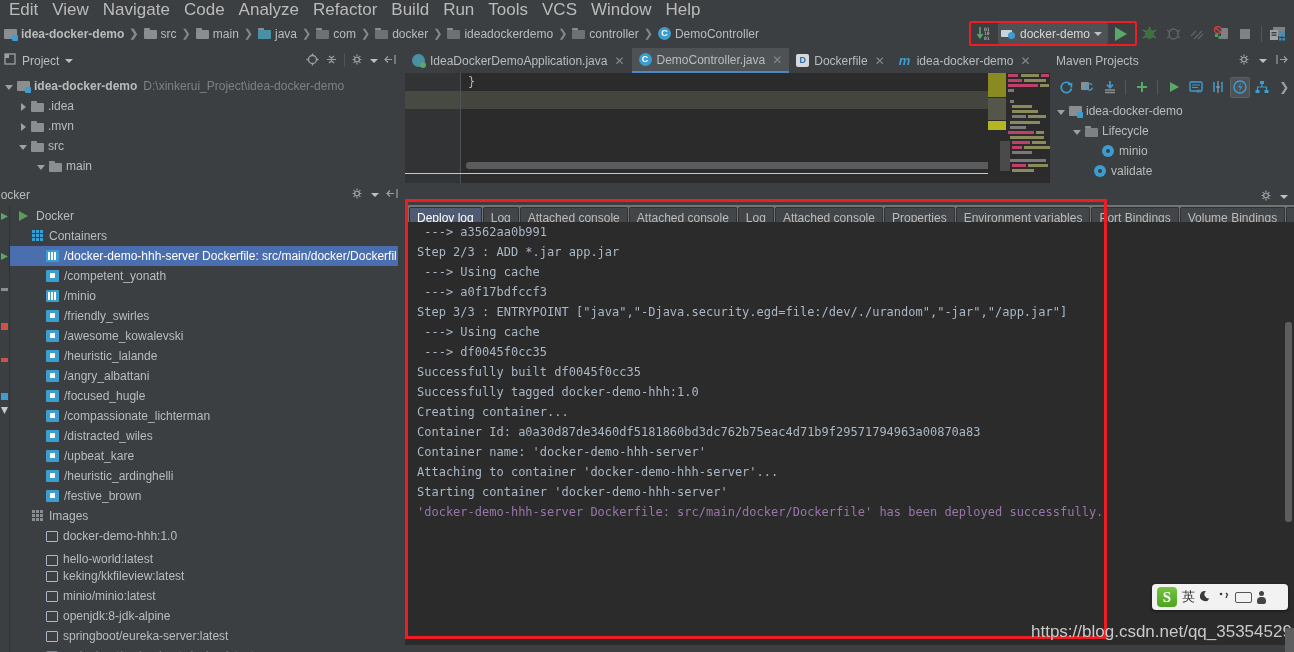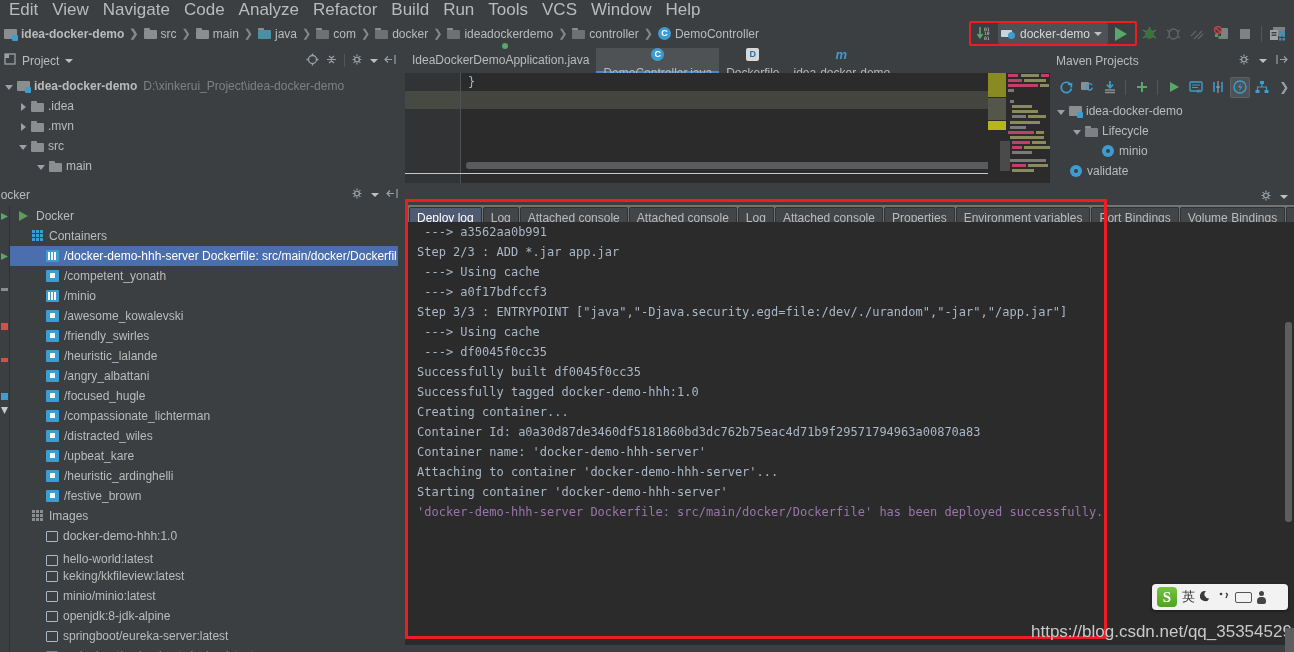--- a/index.html
+++ b/index.html
@@ -58,21 +58,21 @@
   .dockicon .w { position:absolute; left:7px; top:5px; width:7px; height:7px; border-radius:50%; background:#3c9dd0; }
   .caret { width:0;height:0;border-left:4px solid transparent;border-right:4px solid transparent;border-top:4px solid #c0c0c0; }
   .playtri { width:0;height:0;border-top:7px solid transparent;border-bottom:7px solid transparent;border-left:12px solid #59a869; }
   .tb-ico { width: 24px; height: 21px; display:flex; align-items:center; justify-content:center; opacity:.85; }
 
   
   .etabs {
     position: absolute; left: 405px; top: 48px; width: 645px; height: 25px;
     background: #3c3f41; display: flex; align-items: flex-end;
   }
-  .etab { display:flex; align-items:center; gap:5px; height:25px; padding:0 7px; font-size:12px; color:#bbbbbb; white-space:nowrap;flex-direction:column; }
+  .etab { display:flex; align-items:center; gap:5px; height:25px; padding:0 7px; font-size:12px; color:#bbbbbb; white-space:nowrap; }
   .etab.active { background:#4e5254; border-bottom:2px solid #4a88c7; }
   .etab .x { color:#888; font-size:12px; margin-left:2px; }
   .ti { width:13px; height:13px; display:inline-block; position:relative; border-radius:2px; }
   .ti.spring { background:#4a90a4; border-radius:50%; }
   .ti.spring::after { content:""; position:absolute; right:-1px; bottom:-1px; width:6px;height:6px;background:#59a869;border-radius:50%;}
   .ti.clazz { background:#3c9dd0; border-radius:50%; color:#fff; font-size:9px; text-align:center; line-height:13px; font-weight:bold;}
   .ti.docker { background:#d8d8d8; color:#2b6ea8; font-size:9px; text-align:center; line-height:13px; font-weight:bold;}
   .ti.maven { color:#3c9dd0; font-size:13px; font-style:italic; font-weight:bold; line-height:13px; }
 
   
@@ -620,21 +620,21 @@
       <span class="arrow open"></span>
       <span class="fldr pkg">
           <i style="background:#7d8185;"></i>
         </span>
       <span>Lifecycle</span>
     </div>
     <div class="mrow" style="padding-left:52px;">
       <span class="gear"></span>
       <span>minio</span>
     </div>
-    <div class="mrow" style="padding-left:20px;">
+    <div class="mrow" style="padding-left:44px;">
       <span class="gear"></span>
       <span>validate</span>
     </div>
   </div>
 
   <div class="stripe">
     <div class="s" style="top:30px;background:#59a869;clip-path:polygon(0 0,100% 50%,0 100%);"></div>
     <div class="s" style="top:70px;background:#59a869;clip-path:polygon(0 0,100% 50%,0 100%);"></div>
     <div class="s" style="top:105px;background:#8a8e91;height:3px;"></div>
     <div class="s" style="top:140px;background:#d0504a;"></div>
@@ -688,25 +688,25 @@
     <div class="drow" style="padding-left:36px;">
       <span class="ctr-ico"></span>
       <span>/competent_yonath</span>
     </div>
     <div class="drow" style="padding-left:36px;">
       <span class="ctr-ico bars"></span>
       <span>/minio</span>
     </div>
     <div class="drow" style="padding-left:36px;">
       <span class="ctr-ico"></span>
+      <span>/friendly_swirles</span>
+    </div>
+    <div class="drow" style="padding-left:36px;">
+      <span class="ctr-ico"></span>
       <span>/awesome_kowalevski</span>
-    </div>
-    <div class="drow" style="padding-left:36px;">
-      <span class="ctr-ico"></span>
-      <span>/friendly_swirles</span>
     </div>
     <div class="drow" style="padding-left:36px;">
       <span class="ctr-ico"></span>
       <span>/heuristic_lalande</span>
     </div>
     <div class="drow" style="padding-left:36px;">
       <span class="ctr-ico"></span>
       <span>/angry_albattani</span>
     </div>
     <div class="drow" style="padding-left:36px;">

